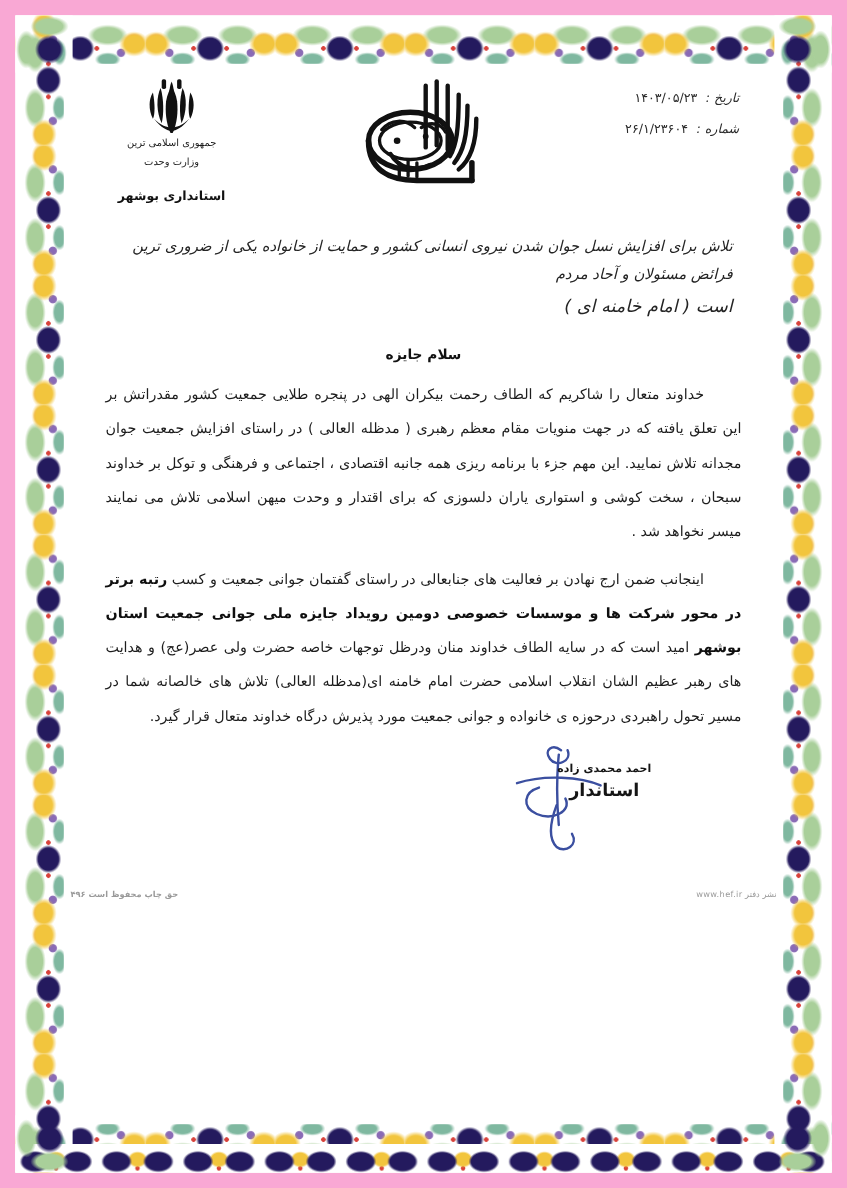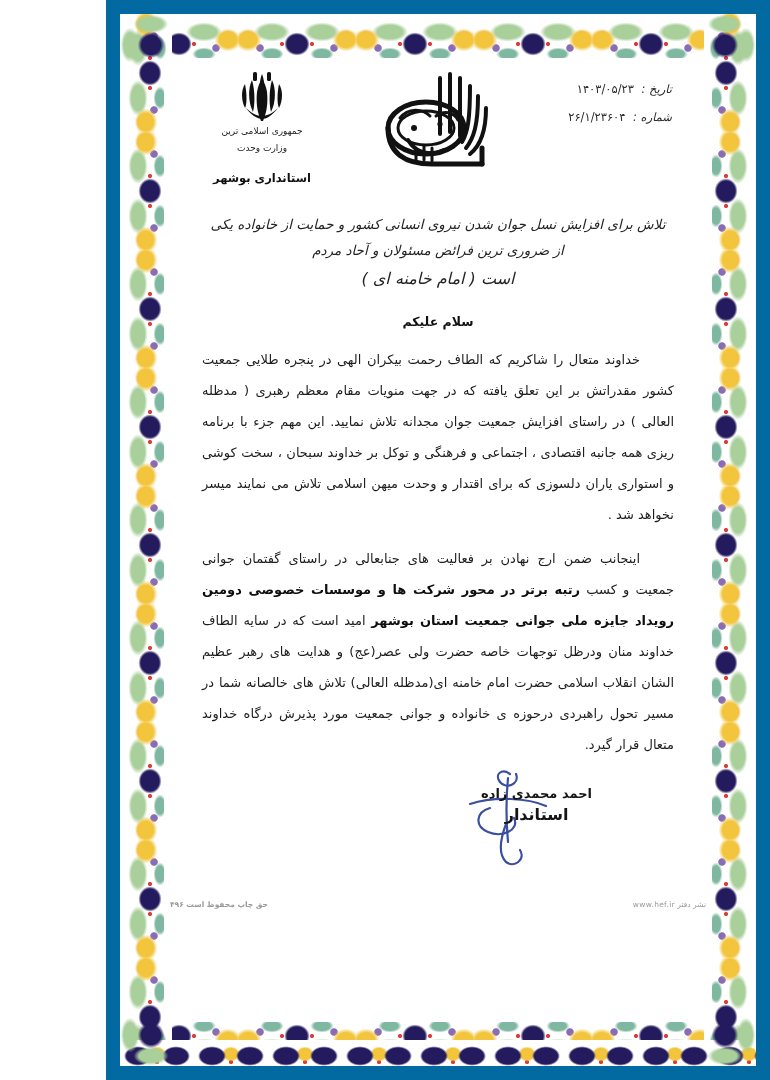--- a/index.html
+++ b/index.html
@@ -4,22 +4,22 @@
 <title>Bushehr Governorate Official Letter</title>
 <style>
   html,body{margin:0;padding:0;background:#ffffff;}
   body{
     width:770px;height:1080px;overflow:hidden;position:relative;
     font-family:"DejaVu Sans","Liberation Sans",sans-serif;
   }
 
   
   .page{
-    position:absolute;inset:0;width:664px;height:1080px;
-    background:#0369a1;overflow:hidden;
+    position:absolute;inset:0;width:770px;height:1080px;
+    background:#f9a8d4;overflow:hidden;
   }
 
   
   .tazhib{
     position:absolute;left:14px;top:14px;right:14px;bottom:14px;
     background:#ffffff;
   }
   .tazhib-band{position:absolute;pointer-events:none;}
 
   
@@ -153,21 +153,21 @@
   .emblem-mark{width:60px;height:58px;display:block;margin:0 auto;}
   .emblem-line{
     font-size:9px;color:#1a1a1a;line-height:1.5;margin-top:3px;
     font-family:"DejaVu Sans","Liberation Sans",sans-serif;
   }
   .emblem-org{
     font-size:11.5px;color:#111;margin-top:16px;font-weight:600;
   }
 
   .quote{
-    margin:24px 46px 0 46px;text-align:center;direction:rtl;
+    margin:24px 46px 0 46px;direction:rtl;
   }
   .quote-line{
     font-size:13.5px;color:#242424;line-height:1.9;
     font-style:italic;letter-spacing:.2px;
   }
   .quote-attrib{
     font-size:16px;color:#242424;margin-top:6px;font-style:italic;
   }
 
   .salutation{
@@ -189,21 +189,21 @@
   }
   .para.first{text-indent:34px;}
   .para b{font-weight:bold;color:#0f0f0f;}
 
   .signature{
     position:relative;margin-top:10px;height:110px;
   }
   .sign-block{
     position:absolute;right:120px;top:16px;text-align:center;direction:rtl;
   }
-  .sign-name{font-size:13px;font-weight:bold;color:#151515;}
+  .sign-name{font-size:10px;font-weight:bold;color:#151515;}
   .sign-title{font-size:16px;font-weight:bold;color:#151515;margin-top:4px;}
   .sign-scribble{
     position:absolute;right:142px;top:-6px;width:120px;height:104px;
     pointer-events:none;
   }
 
   .footer{
     position:absolute;left:0;right:0;bottom:-42px;height:22px;
     direction:rtl;
   }
@@ -293,21 +293,21 @@
         <div class="emblem-org">استانداری بوشهر</div>
       </div>
     </div>
 
     <div class="quote">
       <div class="quote-line">تلاش برای افزایش نسل جوان شدن نیروی انسانی کشور و حمایت از خانواده یکی از ضروری ترین فرائض مسئولان و آحاد مردم</div>
       <div class="quote-attrib">است ( امام خامنه ای )</div>
     </div>
 
     <div class="salutation">
-      <div class="greeting">سلام علیکم</div>
+      <div class="greeting">سلام جایزه</div>
     </div>
 
     <div class="body">
       <p class="para first">خداوند متعال را شاکریم که الطاف رحمت بیکران الهی در پنجره طلایی جمعیت کشور مقدراتش بر این تعلق یافته که در جهت منویات مقام معظم رهبری ( مدظله العالی ) در راستای افزایش جمعیت جوان مجدانه تلاش نمایید. این مهم جزء با برنامه ریزی همه جانبه اقتصادی ، اجتماعی و فرهنگی و توکل بر خداوند سبحان ، سخت کوشی و استواری یاران دلسوزی که برای اقتدار و وحدت میهن اسلامی تلاش می نمایند میسر نخواهد شد .</p>
       <p class="para first"><span>اینجانب ضمن ارج نهادن بر فعالیت های جنابعالی در راستای گفتمان جوانی جمعیت و کسب </span><b>رتبه برتر در محور شرکت ها و موسسات خصوصی دومین رویداد جایزه ملی جوانی جمعیت استان بوشهر</b><span> امید است که در سایه الطاف خداوند منان ودرظل توجهات خاصه حضرت ولی عصر(عج) و هدایت های رهبر عظیم الشان انقلاب اسلامی حضرت امام خامنه ای(مدظله العالی) تلاش های خالصانه شما در مسیر تحول راهبردی درحوزه ی خانواده و جوانی جمعیت مورد پذیرش درگاه خداوند متعال قرار گیرد.</span></p>
     </div>
 
     <div class="signature">
       <svg class="sign-scribble" viewBox="0 0 120 104" aria-hidden="true">
         <g fill="none" stroke="#3b4fa0" stroke-width="2.2" stroke-linecap="round">

